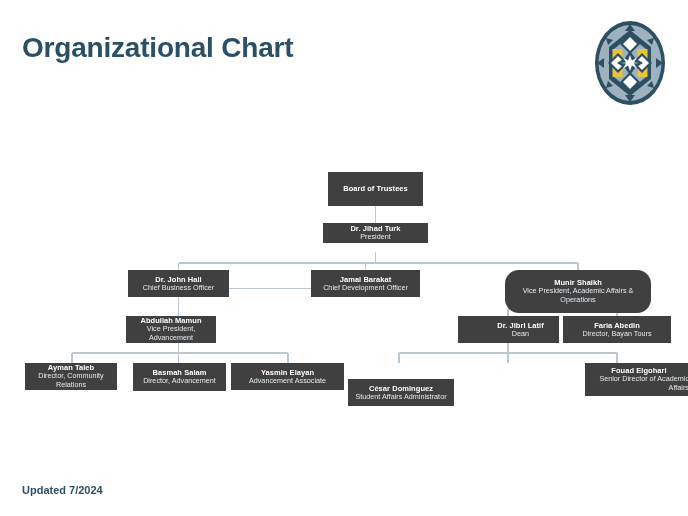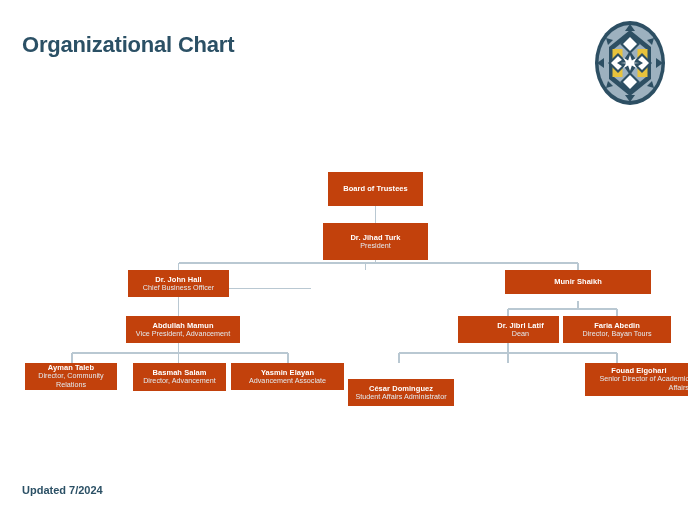--- a/index.html
+++ b/index.html
@@ -8,21 +8,21 @@
     background:#ffffff;
     font-family:"Liberation Sans", sans-serif;
     overflow:hidden;
     position:relative;
   }
   #page{position:relative;width:688px;height:516px;}
 
   
   #page-title{
     position:absolute;left:22px;top:32px;
-    font-size:22px;font-weight:bold;
+    font-size:28px;font-weight:bold;
     color:#2b5065;
     letter-spacing:-0.2px;
     white-space:nowrap;
   }
   #brand-logo{
     position:absolute;left:594px;top:20px;
     width:72px;height:86px;
   }
 
   
@@ -32,21 +32,21 @@
     color:#2b5065;
     white-space:nowrap;
   }
 
   
   #chart{position:absolute;left:0;top:0;width:688px;height:516px;}
   #connectors{position:absolute;left:0;top:0;width:688px;height:516px;}
 
   .node{
     position:absolute;
-    background:#c2410c;
+    background:#404040;
     box-sizing:border-box;
     display:flex;
     flex-direction:column;
     align-items:center;
     justify-content:center;
     text-align:center;
     color:#ffffff;
     padding:3px 4px;
     line-height:1.22;
   }
@@ -154,36 +154,41 @@
         <path d="M399 353 L399 363"></path>
         <path d="M508 353 L508 363"></path>
         <path d="M617 353 L617 363"></path>
       </g>
     </svg>
 
     <div class="node" style="left:328px;top:172px;width:95px;height:34px;">
       <span class="nm">Board of Trustees</span>
     </div>
 
-    <div class="node" style="left:323px;top:223px;width:105px;height:37px;">
+    <div class="node" style="left:323px;top:223px;width:105px;height:20px;">
       <span class="nm">Dr. Jihad Turk</span>
       <span class="ti">President</span>
     </div>
 
     <div class="node" style="left:128px;top:270px;width:101px;height:27px;">
       <span class="nm">Dr. John Hall</span>
       <span class="ti">Chief Business Officer</span>
     </div>
 
-
-    <div class="node" style="left:505px;top:270px;width:146px;height:24px;">
+    <div class="node" style="left:311px;top:270px;width:109px;height:27px;">
+      <span class="nm">Jamal Barakat</span>
+      <span class="ti">Chief Development Officer</span>
+    </div>
+
+    <div class="node" style="left:505px;top:270px;width:146px;height:43px;border-radius:14px;">
       <span class="nm">Munir Shaikh</span>
-    </div>
-
-    <div class="node" style="left:126px;top:316px;width:114px;height:27px;">
+      <span class="ti">Vice President, Academic Affairs &amp; Operations</span>
+    </div>
+
+    <div class="node" style="left:126px;top:316px;width:90px;height:27px;">
       <span class="nm">Abdullah Mamun</span>
       <span class="ti">Vice President, Advancement</span>
     </div>
 
     <div class="node" style="left:458px;top:316px;width:101px;height:27px;padding-left:28px;">
       <span class="nm">Dr. Jibrl Latif</span>
       <span class="ti">Dean</span>
     </div>
 
     <div class="node" style="left:563px;top:316px;width:108px;height:27px;">

